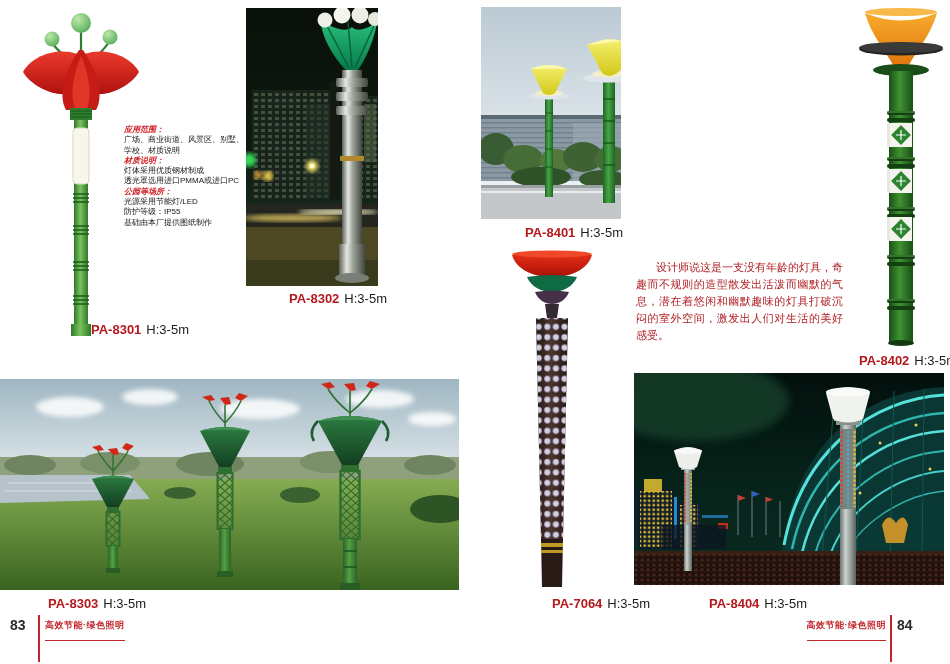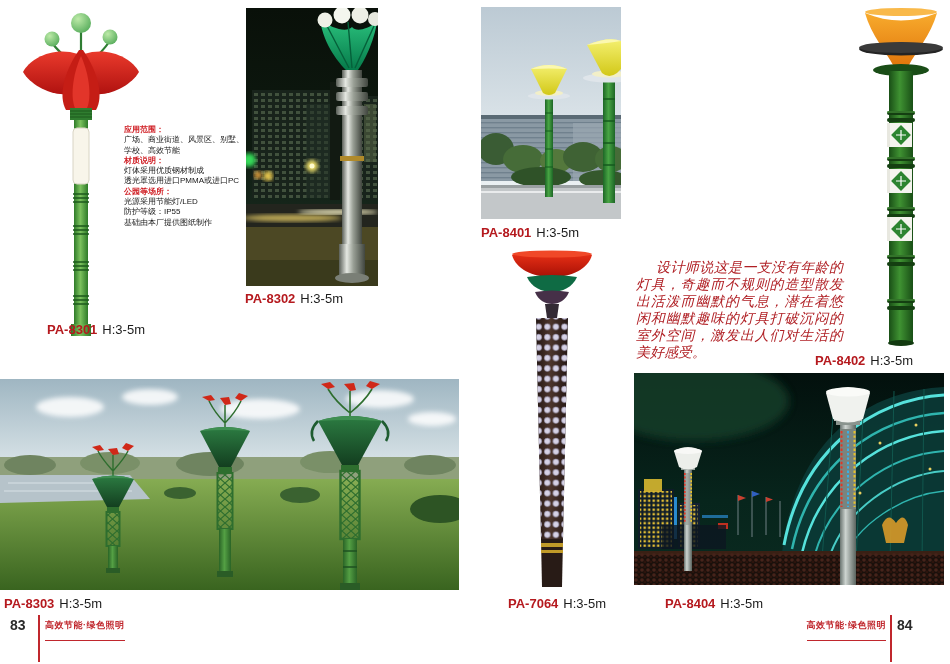--- a/index.html
+++ b/index.html
@@ -1,26 +1,26 @@
 <!DOCTYPE html>
 <html><head>
 <meta charset="utf-8">
 <style>
   html,body{margin:0;padding:0;background:#888;}
   #canvas{position:relative;width:950px;height:664px;background:#ffffff;overflow:hidden;
           font-family:"Liberation Sans",sans-serif;}
   .ph{position:absolute;overflow:hidden;}
   .ph svg{display:block;width:100%;height:100%;}
-  .plabel{position:absolute;font-weight:bold;font-size:13px;white-space:nowrap;}
+  .plabel{position:absolute;font-weight:bold;font-size:13px;white-space:nowrap;margin-left:44px;}
   .plabel .code{color:#b5191e;margin-right:5px;}
   .plabel .size{color:#1c1c1c;font-weight:normal;}
   .spec{position:absolute;font-size:8px;line-height:10.3px;color:#161616;white-space:nowrap;}
-  .spec .sh{color:#d01f25;font-weight:bold;}
-  .desc{position:absolute;color:#b02025;font-size:14px;line-height:17px;
-        text-indent:20px;text-align:justify;font-style:italic;}
+  .spec .sh{color:#d01f25;font-weight:bold;font-style:italic;}
+  .desc{position:absolute;color:#b02025;font-size:11px;line-height:17px;
+        text-indent:20px;text-align:justify;}
   .pnum{position:absolute;font-weight:bold;font-size:14px;color:#2a2a2a;text-align:center;}
   .slogan{position:absolute;font-weight:bold;font-size:9px;color:#c0272d;
           border-bottom:1.5px solid #c0272d;padding-bottom:8px;letter-spacing:.5px;white-space:nowrap;}
   .vline{position:absolute;width:1.5px;background:#c0272d;}
 </style>
 </head>
 <body>
 
 <div id="canvas">
 
@@ -65,21 +65,21 @@
           <path d="M53 286 h16 M53 290 h16 M53 294 h16"></path>
         </g>
         <rect x="51" y="314" width="20" height="12" fill="url(#g1pole)"></rect>
       </g>
     </svg>
   </div>
 
   <div class="spec" style="left:124px;top:125px;width:132px">
     <div class="sh">应用范围：</div>
     <div>广场、商业街道、风景区、别墅、</div>
-    <div>学校、高效节能</div>
+    <div>学校、材质说明</div>
     <div class="sh">材质说明：</div>
     <div>灯体采用优质钢材制成</div>
     <div>透光罩选用进口PMMA或进口PC</div>
     <div class="sh">公园等场所：</div>
     <div>光源采用节能灯/LED</div>
     <div>防护等级：IP55</div>
     <div>基础由本厂提供图纸制作</div>
   </div>
 
   <div class="plabel" style="left:47px;top:322px">

